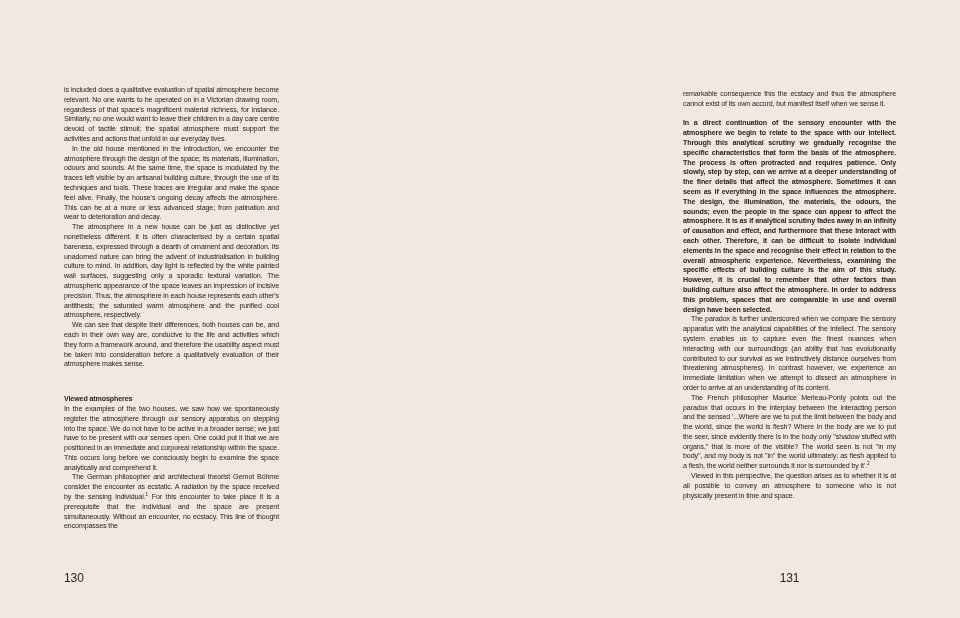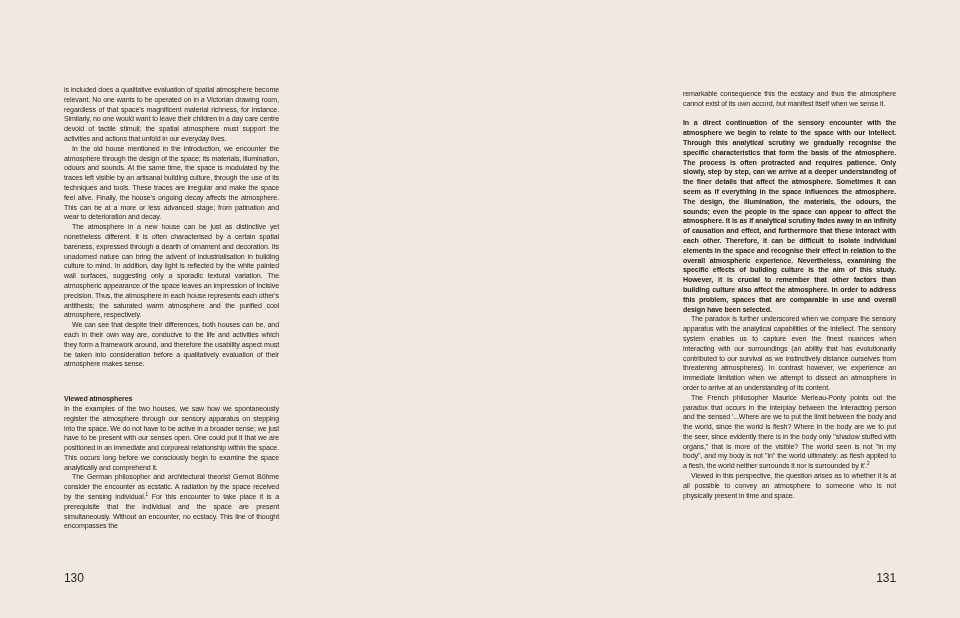--- a/index.html
+++ b/index.html
@@ -65,21 +65,21 @@
     font-size: 12px;
     letter-spacing: -0.1px;
     color: #29221d;
   }
   .page-number-left {
     left: 64px;
   }
   .page-number-right {
     left: 683px;
     width: 213px;
-    text-align: right;
+    text-align: center;
   }
 </style>
 </head>
 <body>
 
 <div class="spread">
 
   <div class="text-column col-left">
     <p>is included does a qualitative evaluation of spatial atmosphere become relevant. No one wants to be operated on in a Victorian drawing room, regardless of that space's magnificent material richness, for instance. Similarly, no one would want to leave their children in a day care centre devoid of tactile stimuli; the spatial atmosphere must support the activities and actions that unfold in our everyday lives.</p>
     <p class="indent">In the old house mentioned in the introduction, we encounter the atmosphere through the design of the space; its materials, illumination, odours and sounds. At the same time, the space is modulated by the traces left visible by an artisanal building culture, through the use of its techniques and tools. These traces are irregular and make the space feel alive. Finally, the house's ongoing decay affects the atmosphere. This can be at a more or less advanced stage; from patination and wear to deterioration and decay.</p>

